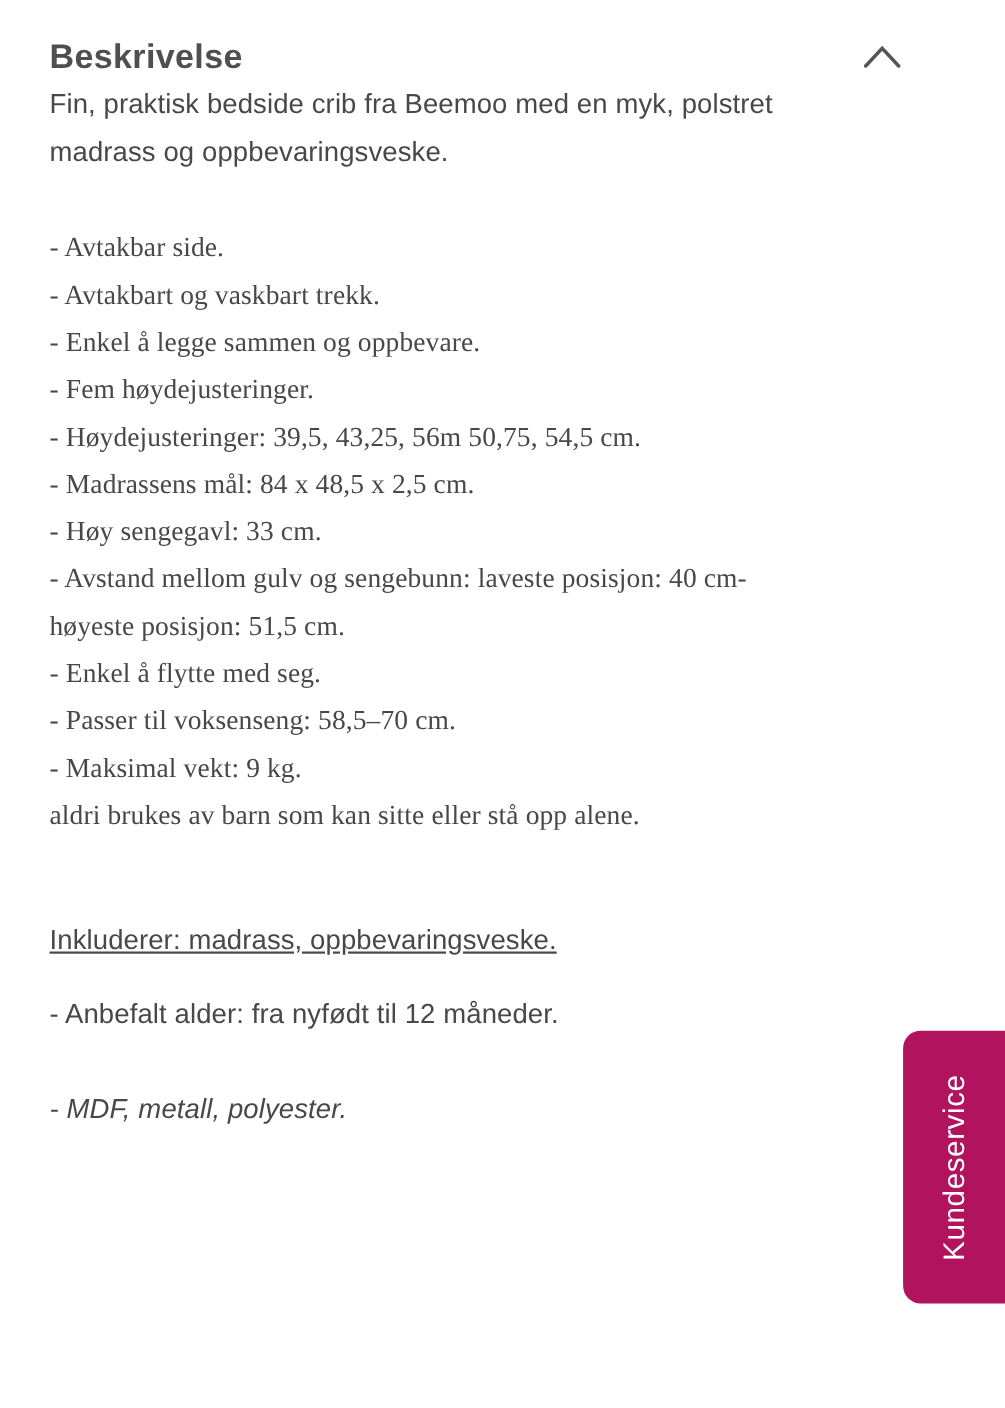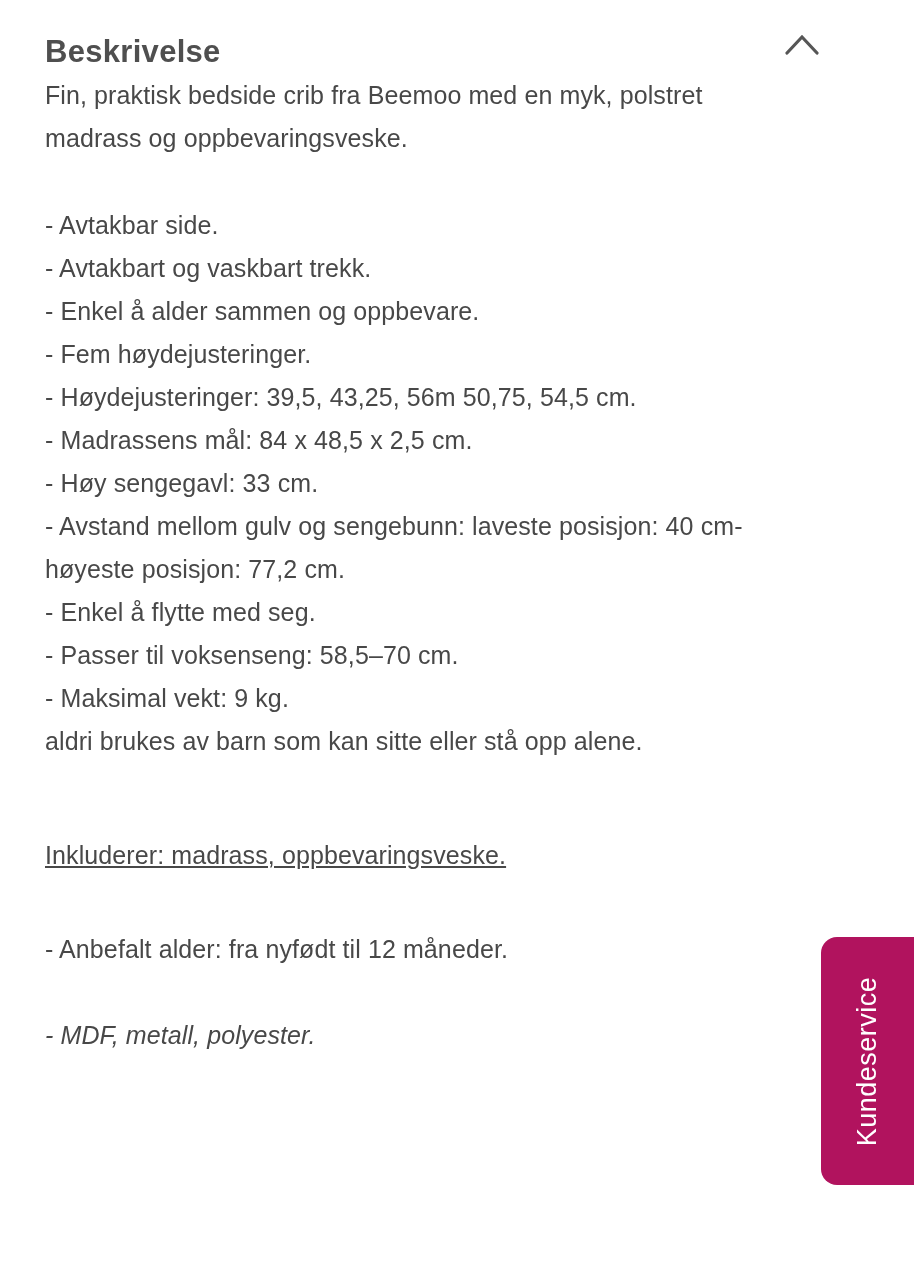--- a/index.html
+++ b/index.html
@@ -14,20 +14,21 @@
   }
   .page {
     position: absolute;
     top: 0; left: 0;
     width: 914px;
     height: 1280px;
     padding: 30px 96px 0 45px;
   }
   .section-header {
     display: flex;
+    align-items: center;
     justify-content: space-between;
     height: 44px;
     cursor: pointer;
   }
   .section-title {
     font-size: 31px;
     font-weight: 600;
     letter-spacing: 0.3px;
     color: #4f4f4f;
     line-height: 44px;
@@ -40,23 +41,23 @@
     height: 30px;
     margin-right: -4px;
   }
   .body-text {
     font-size: 25px;
     line-height: 43px;
     color: #484848;
     letter-spacing: 0.1px;
   }
   .intro { }
-  .spec-list { margin-top: 44px; }
+  .spec-list { margin-top: 44px; font-family: Liberation Serif, serif; }
   .includes-line { margin-top: 71px; text-decoration: underline; }
-  .age-line { margin-top: 51px; }
+  .age-line { margin-top: 24px; }
   .materials-line { margin-top: 43px; font-style: italic; }
   .text-line { white-space: nowrap; }
   .kundeservice-tab {
     position: absolute;
     top: 937px;
     right: 0;
     width: 93px;
     height: 248px;
     background: #b1135e;
     border-radius: 16px 0 0 16px;
@@ -89,27 +90,27 @@
   </div>
 
   <div class="intro body-text">
     <div class="text-line">Fin, praktisk bedside crib fra Beemoo med en myk, polstret</div>
     <div class="text-line">madrass og oppbevaringsveske.</div>
   </div>
 
   <div class="spec-list body-text">
     <div class="text-line">- Avtakbar side.</div>
     <div class="text-line">- Avtakbart og vaskbart trekk.</div>
-    <div class="text-line">- Enkel å alder sammen og oppbevare.</div>
+    <div class="text-line">- Enkel å legge sammen og oppbevare.</div>
     <div class="text-line">- Fem høydejusteringer.</div>
     <div class="text-line">- Høydejusteringer: 39,5, 43,25, 56m 50,75, 54,5 cm.</div>
     <div class="text-line">- Madrassens mål: 84 x 48,5 x 2,5 cm.</div>
     <div class="text-line">- Høy sengegavl: 33 cm.</div>
     <div class="text-line">- Avstand mellom gulv og sengebunn: laveste posisjon: 40 cm-</div>
-    <div class="text-line">høyeste posisjon: 77,2 cm.</div>
+    <div class="text-line">høyeste posisjon: 51,5 cm.</div>
     <div class="text-line">- Enkel å flytte med seg.</div>
     <div class="text-line">- Passer til voksenseng: 58,5–70 cm.</div>
     <div class="text-line">- Maksimal vekt: 9 kg.</div>
     <div class="text-line">aldri brukes av barn som kan sitte eller stå opp alene.</div>
   </div>
 
   <div class="includes-line body-text text-line">Inkluderer: madrass, oppbevaringsveske.</div>
 
   <div class="age-line body-text text-line">- Anbefalt alder: fra nyfødt til 12 måneder.</div>
 

